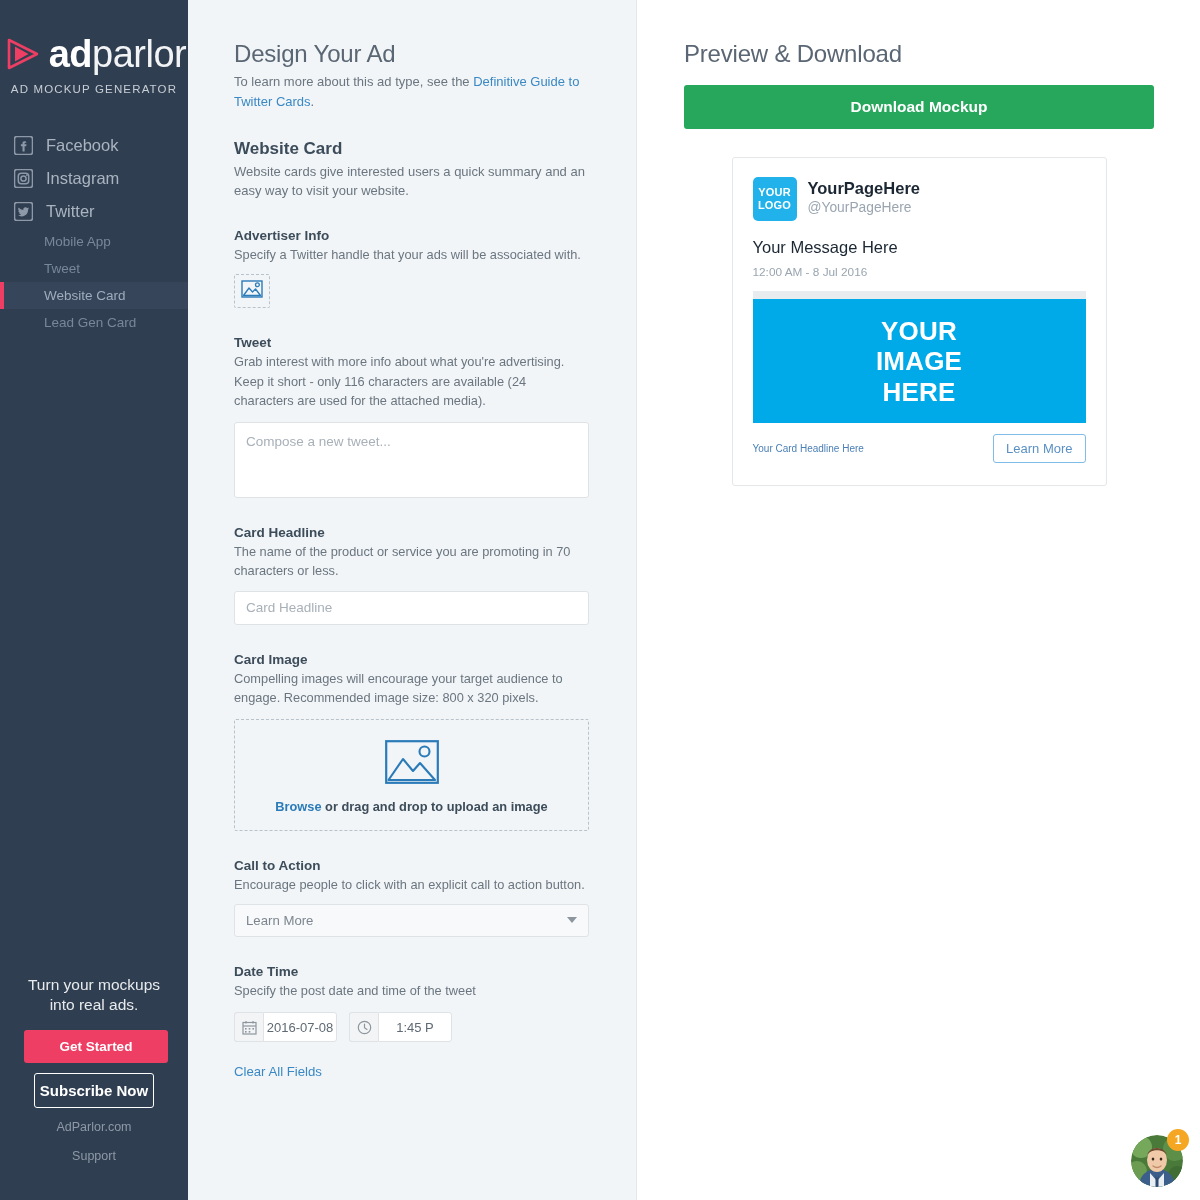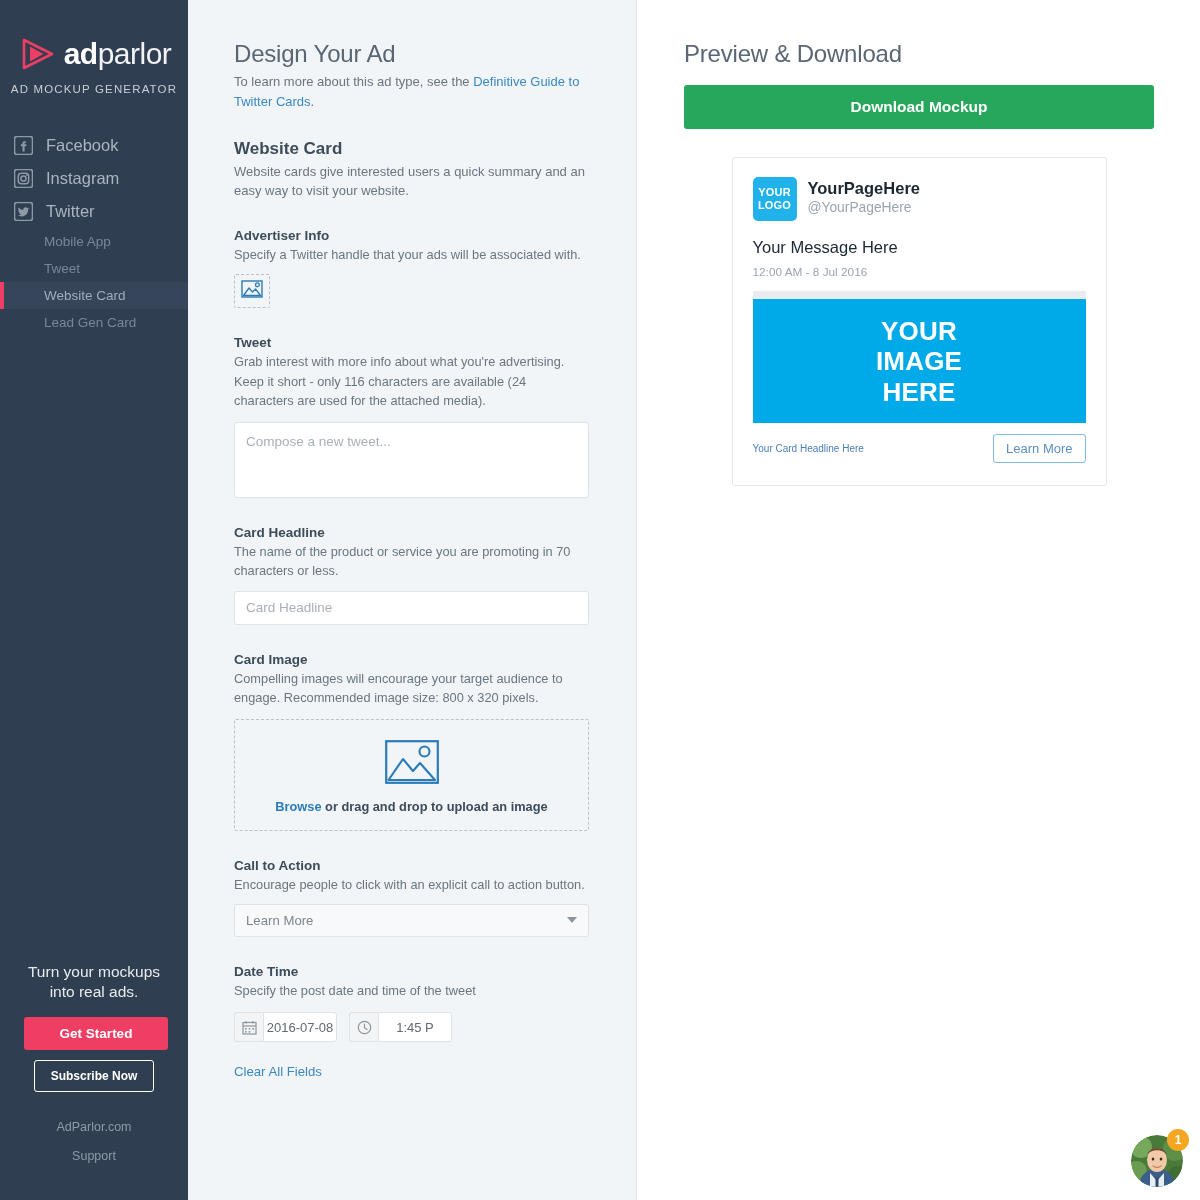--- a/index.html
+++ b/index.html
@@ -14,21 +14,21 @@
   
   .sidebar {
     width: 188px; min-width: 188px; height: 1200px;
     background: #2f3e50;
     display: flex; flex-direction: column;
     position: relative;
   }
   .logo-block { padding: 34px 0 0 0; text-align: center; }
   .logo-row { display: flex; align-items: center; justify-content: center; gap: 7px; }
   .logo-mark { width: 40px; height: 40px; position: relative; }
-  .logo-word { font-size: 30px; color: #ffffff; letter-spacing: -0.5px; line-height: 1; }
+  .logo-word { font-size: 38px; color: #ffffff; letter-spacing: -0.5px; line-height: 1; }
   .logo-word b { font-weight: 700; }
   .logo-word span { font-weight: 300; color: #f2f3f5; }
   .logo-sub {
     margin-top: 9px; font-size: 11.5px; letter-spacing: 1.15px;
     color: #c9ced6; font-weight: 400;
   }
 
   .nav { margin-top: 34px; }
   .nav-item {
     display: flex; align-items: center; gap: 13px;
@@ -55,23 +55,23 @@
     margin-bottom: 15px;
     margin-top: 12px;
   }
   .btn-started {
     display: block; width: 144px; margin: 0 auto 10px auto;
     background: #ee3e63; color: #ffffff; border: none; border-radius: 3px;
     padding: 9px 0; font-size: 13.5px; font-weight: 700; cursor: pointer;
     font-family: "Liberation Sans", sans-serif;
   }
   .btn-subscribe {
-    display: block; width: 120px; margin: 0 auto 28px auto;
+    display: block; width: 120px; margin: 0 auto 12px auto;
     background: transparent; color: #ffffff; border: 1.5px solid #ffffff; border-radius: 3px;
-    padding: 8px 0; font-size: 12px; font-weight: 700; cursor: pointer;
+    padding: 8px 0; font-size: 15px; font-weight: 700; cursor: pointer;
     font-family: "Liberation Sans", sans-serif;
   }
   .foot-link { display: block; font-size: 12.5px; color: #8d99a8; margin-bottom: 15px; text-decoration: none; cursor: pointer; }
 
   
   .form-panel {
     width: 449px; min-width: 449px; height: 1200px;
     background: #f1f5f7; border-right: 1px solid #e2e7ea;
     padding: 40px 47px 0 46px;
     overflow: hidden;

